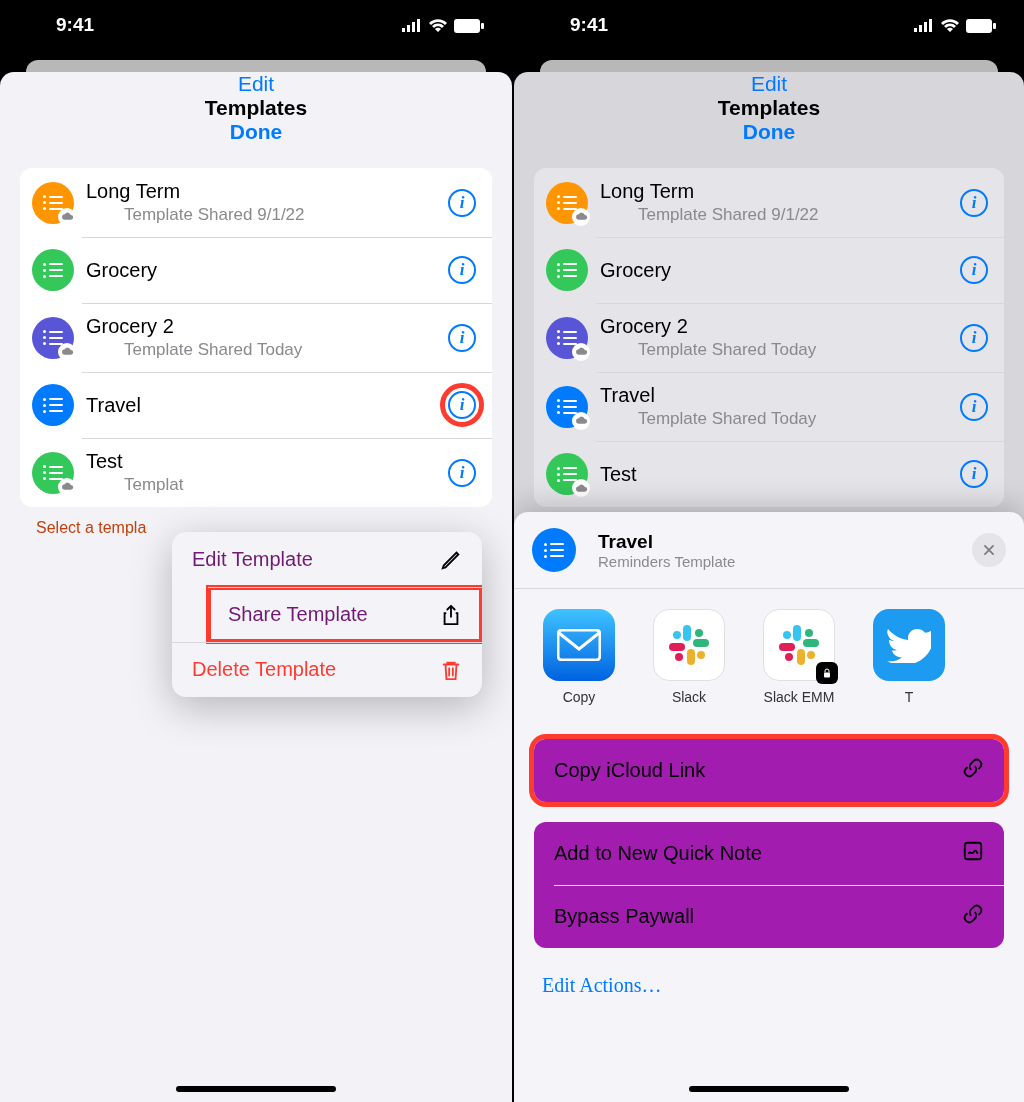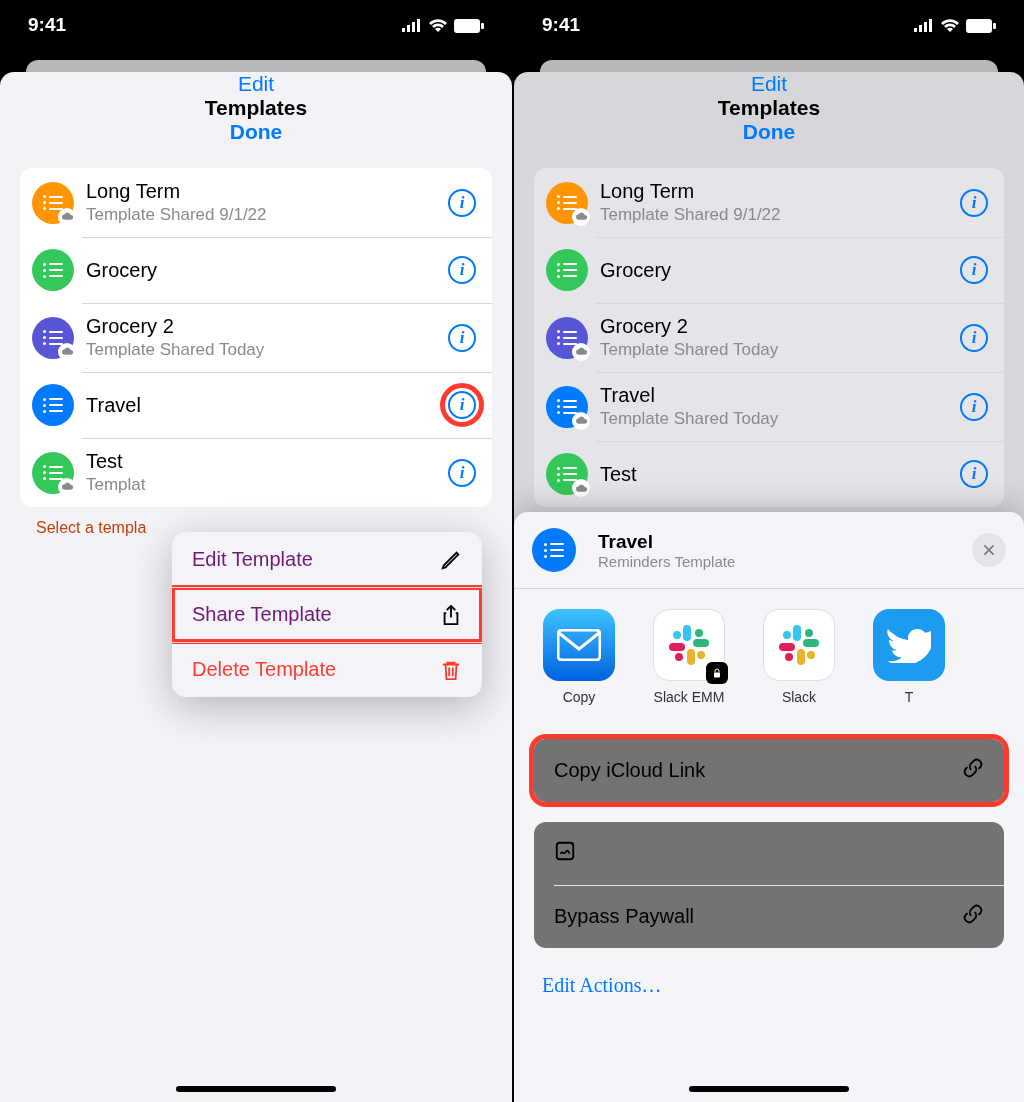--- a/index.html
+++ b/index.html
@@ -1,17 +1,17 @@
 <!DOCTYPE html>
 <html><head>
 <meta charset="utf-8">
 <style>
   * { box-sizing: border-box; margin: 0; padding: 0; font-family: -apple-system, BlinkMacSystemFont, "Helvetica Neue", Arial, sans-serif; }
   body { background: #000; width: 1024px; height: 1102px; display: flex; }
-  .phone { width: 512px; height: 1102px; background: #000; position: relative; overflow: hidden; }
+  .phone { width: 512px; height: 1102px; background: #000; position: relative; overflow: hidden; padding-left: 28px; }
   .phone + .phone { border-left: 2px solid #000; }
   .status-bar { height: 50px; background: #000; color: #fff; display: flex; justify-content: space-between; align-items: center; padding: 0 28px; font-size: 19px; font-weight: 600; }
   .status-right { display: flex; align-items: center; gap: 6px; }
   .signal, .wifi, .battery { display: inline-block; }
   .signal svg, .wifi svg, .battery svg { vertical-align: middle; }
   .sheet-back { position: absolute; top: 60px; left: 26px; right: 26px; height: 20px; background: #b8b8b8; border-radius: 12px 12px 0 0; }
   .sheet { position: absolute; top: 72px; left: 0; right: 0; bottom: 0; background: #f2f2f7; border-radius: 14px 14px 0 0; overflow: hidden; }
   .phone.dimmed .sheet { background: #d6d6db; }
   .nav-bar { height: 60px; display: flex; align-items: center; justify-content: space-between; padding: 0 22px; flex-direction: column; }
   .nav-link { color: #007aff; font-size: 21px; cursor: pointer; }
@@ -27,45 +27,45 @@
   .list-lines span { top: 6px; }
   .list-lines::after { top: 12px; }
   .list-lines .dot1, .list-lines .dot2, .list-lines .dot3 { position: absolute; left: 0; width: 3px; height: 3px; border-radius: 50%; background: #fff; }
   .list-lines .dot1 { top: -0.5px; }
   .list-lines .dot2 { top: 5.5px; }
   .list-lines .dot3 { top: 11.5px; }
   .cloud-badge { position: absolute; bottom: -2px; right: -2px; width: 18px; height: 18px; border-radius: 50%; background: #fff; display: flex; align-items: center; justify-content: center; }
   .cloud-badge svg { width: 13px; height: 13px; }
   .row-text { flex: 1; min-width: 0; }
   .row-title { font-size: 20px; color: #000; }
-  .row-sub { font-size: 17px; color: #8a8a8e; margin-top: 2px; }
+  .row-sub { font-size: 17px; color: #8a8a8e; margin-top: 2px; margin-left: 38px; }
   .info-btn { width: 28px; height: 28px; border: 2px solid #007aff; border-radius: 50%; color: #007aff; display: flex; align-items: center; justify-content: center; font-family: Georgia, serif; font-style: italic; font-weight: bold; font-size: 17px; cursor: pointer; flex: 0 0 28px; }
   .info-highlight { position: relative; }
   .info-highlight::after { content: ""; position: absolute; top: -10px; left: -10px; right: -10px; bottom: -10px; border: 5px solid #ff3b30; border-radius: 50%; }
   .footer-hint { color: #c2410c; font-size: 16px; padding-left: 36px; }
   .context-menu { position: absolute; left: 172px; top: 460px; width: 310px; background: #f4f4f8; border-radius: 14px; box-shadow: 0 10px 40px rgba(0,0,0,0.25); overflow: hidden; }
   .ctx-item { display: flex; align-items: center; justify-content: space-between; padding: 16px 20px; font-size: 20px; color: #701a75; cursor: pointer; position: relative; }
   .ctx-item + .ctx-item::before { content: ""; position: absolute; top: 0; left: 0; right: 0; height: 1px; background: #d8d8dc; }
   .ctx-item.destructive { color: #ff3b30; }
-  .ctx-item.highlight { outline: 5px solid #ff3b30; outline-offset: -3px; }
+  .ctx-item.highlight { outline: 5px solid #ff3b30; outline-offset: -3px; margin-left: 36px; }
   .ctx-icon { width: 22px; height: 22px; }
   .home-indicator { position: absolute; bottom: 10px; left: 50%; transform: translateX(-50%); width: 160px; height: 6px; background: #000; border-radius: 3px; }
   .share-sheet { position: absolute; left: 0; right: 0; bottom: 0; top: 512px; background: #f5f5f9; border-radius: 14px 14px 0 0; box-shadow: 0 -6px 30px rgba(0,0,0,0.2); }
   .share-header { display: flex; align-items: center; padding: 16px 18px; }
   .share-header .row-icon { width: 44px; height: 44px; flex: 0 0 44px; }
   .share-title-block { flex: 1; margin-left: 10px; }
   .share-title { font-size: 19px; font-weight: 600; color: #000; }
   .share-sub { font-size: 15px; color: #8a8a8e; }
   .close-btn { width: 34px; height: 34px; border-radius: 50%; background: #e4e4e9; color: #7c7c80; display: flex; align-items: center; justify-content: center; font-size: 18px; cursor: pointer; }
   .share-divider { height: 1px; background: #d8d8dc; }
   .app-row { display: flex; gap: 28px; padding: 20px 24px 14px 24px; overflow: hidden; }
   .app { width: 82px; flex: 0 0 82px; text-align: center; cursor: pointer; }
   .app-icon { width: 72px; height: 72px; border-radius: 16px; margin: 0 auto 8px auto; display: flex; align-items: center; justify-content: center; position: relative; }
   .app-label { font-size: 14px; color: #333; white-space: nowrap; }
-  .action-card { margin: 20px 20px 8px 20px; background: #737373; border-radius: 12px; overflow: hidden; position: relative; }
+  .action-card { margin: 20px 20px 8px 20px; background: #a21caf; border-radius: 12px; overflow: hidden; position: relative; }
   .action-card.highlight { outline: 5px solid #ff3b30; outline-offset: 0; }
   .action-row { display: flex; align-items: center; justify-content: space-between; padding: 18px 20px; font-size: 20px; color: #000; cursor: pointer; position: relative; }
   .action-row + .action-row::before { content: ""; position: absolute; top: 0; left: 20px; right: 0; height: 1px; background: #e4e4e8; }
   .edit-actions { color: #007aff; font-size: 20px; padding: 18px 28px 0 28px; cursor: pointer; font-family: Liberation Serif, serif; }
   
   .bg-messages { background: linear-gradient(#5df777, #0bbd2c); }
   .bg-mail { background: linear-gradient(#3fc3ff, #0062e0); }
   .bg-slack { background: #fff; border: 1px solid #e0e0e0; }
   .bg-twitter { background: #1d9bf0; }
   .bg-orange { background: #ff9500; }
@@ -379,43 +379,43 @@
             <svg width="48" height="48" viewBox="0 0 48 48">
               <rect x="18" y="4" width="8" height="16" rx="4" fill="#36c5f0"></rect>
               <rect x="28" y="18" width="16" height="8" rx="4" fill="#2eb67d"></rect>
               <rect x="22" y="28" width="8" height="16" rx="4" fill="#ecb22e"></rect>
               <rect x="4" y="22" width="16" height="8" rx="4" fill="#e01e5a"></rect>
               <circle cx="12" cy="14" r="4" fill="#36c5f0"></circle>
               <circle cx="34" cy="12" r="4" fill="#2eb67d"></circle>
               <circle cx="36" cy="34" r="4" fill="#ecb22e"></circle>
               <circle cx="14" cy="36" r="4" fill="#e01e5a"></circle>
             </svg>
-            <div class="emm-lock">
-              <svg width="12" height="12" viewBox="0 0 24 24">
-                <rect x="6" y="11" width="12" height="10" rx="2" fill="#fff"></rect>
-                <path d="M8 11 V8 a4 4 0 0 1 8 0 V11" fill="none" stroke="#fff" stroke-width="2"></path>
-              </svg>
-            </div>
-          </div>
-          <div class="app-label">Slack EMM</div>
+          </div>
+          <div class="app-label">Slack</div>
         </div>
         <div class="app">
           <div class="app-icon bg-slack">
             <svg width="48" height="48" viewBox="0 0 48 48">
               <rect x="18" y="4" width="8" height="16" rx="4" fill="#36c5f0"></rect>
               <rect x="28" y="18" width="16" height="8" rx="4" fill="#2eb67d"></rect>
               <rect x="22" y="28" width="8" height="16" rx="4" fill="#ecb22e"></rect>
               <rect x="4" y="22" width="16" height="8" rx="4" fill="#e01e5a"></rect>
               <circle cx="12" cy="14" r="4" fill="#36c5f0"></circle>
               <circle cx="34" cy="12" r="4" fill="#2eb67d"></circle>
               <circle cx="36" cy="34" r="4" fill="#ecb22e"></circle>
               <circle cx="14" cy="36" r="4" fill="#e01e5a"></circle>
             </svg>
-          </div>
-          <div class="app-label">Slack</div>
+            <div class="emm-lock">
+              <svg width="12" height="12" viewBox="0 0 24 24">
+                <rect x="6" y="11" width="12" height="10" rx="2" fill="#fff"></rect>
+                <path d="M8 11 V8 a4 4 0 0 1 8 0 V11" fill="none" stroke="#fff" stroke-width="2"></path>
+              </svg>
+            </div>
+          </div>
+          <div class="app-label">Slack EMM</div>
         </div>
         <div class="app">
           <div class="app-icon bg-twitter">
             <svg width="44" height="36" viewBox="0 0 44 36">
               <path d="M44 4 c-2 1-4 1.5-6 1.8 C36 3 33 2 30 2 c-5 0-9 4-9 9 c0 .7 0 1.4 .2 2 C13 12 6 8 1 2 c-1 2-1 4 0 6 c1 3 3 5 6 6 c-2 0-3-.5-5-1 c0 5 3 9 8 10 c-2 .5-3 .6-5 .4 c1 4 5 7 10 7 C10 34 5 35 0 34 c5 3 11 4 17 4 c20 0 31-17 30-32 c2-1 4-3 5-5" fill="#fff"></path>
             </svg>
           </div>
           <div class="app-label">T</div>
         </div>
       </div>
@@ -424,20 +424,21 @@
       <div class="action-row">
         <span>Copy iCloud Link</span>
         <span><svg viewBox="0 0 24 24" width="22" height="22">
               <path d="M10 14 a5 5 0 0 1 0-7 l3-3 a5 5 0 0 1 7 7 l-2 2 M14 10 a5 5 0 0 1 0 7 l-3 3 a5 5 0 0 1 -7 -7 l2-2" fill="none" stroke="#000" stroke-width="2"></path>
             </svg></span>
       </div>
     </div>
 
     <div class="action-card" id="secondary-actions">
         <div class="action-row">
+          <span>Add to New Quick Note</span>
           <span><svg viewBox="0 0 24 24" width="22" height="22">
               <rect x="3" y="3" width="18" height="18" rx="3" fill="none" stroke="#000" stroke-width="2"></rect>
               <path d="M7 15 C9 11 11 17 13 13 C15 9 17 15 17 15" fill="none" stroke="#000" stroke-width="2"></path>
             </svg></span>
         </div>
         <div class="action-row">
           <span>Bypass Paywall</span>
           <span><svg viewBox="0 0 24 24" width="22" height="22">
               <path d="M10 14 a5 5 0 0 1 0-7 l3-3 a5 5 0 0 1 7 7 l-2 2 M14 10 a5 5 0 0 1 0 7 l-3 3 a5 5 0 0 1 -7 -7 l2-2" fill="none" stroke="#000" stroke-width="2"></path>
             </svg></span>

